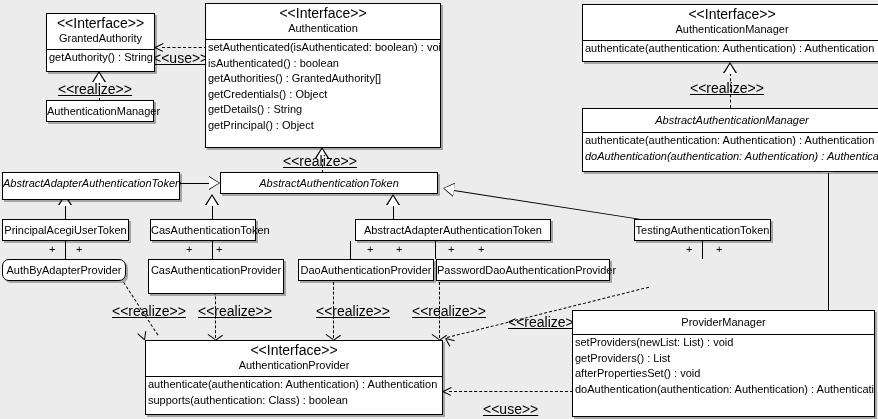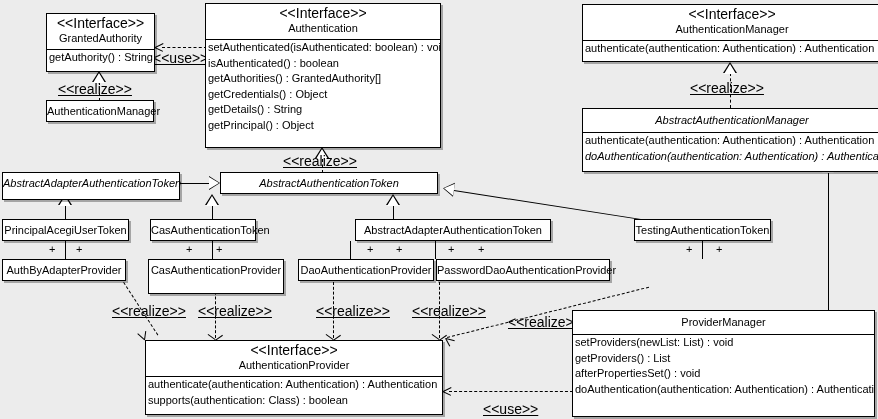--- a/index.html
+++ b/index.html
@@ -330,21 +330,21 @@
   </div>
 
   <div class="simple-box" style="left:355px; top:219px; width:196px; height:22px;">
     <span>AbstractAdapterAuthenticationToken</span>
   </div>
 
   <div class="simple-box" style="left:634px; top:219px; width:137px; height:22px;">
     <span>TestingAuthenticationToken</span>
   </div>
 
-  <div class="simple-box" style="left:2px; top:259px; width:124px; height:22px;">
+  <div class="simple-box" style="left:2px; top:259px; width:124px; height:22px;border-radius:7px;">
     <span>AuthByAdapterProvider</span>
   </div>
 
   <div class="simple-box" style="left:148px; top:259px; width:136px; height:35px;">
     <span>CasAuthenticationProvider</span>
   </div>
 
   <div class="simple-box" style="left:298px; top:259px; width:136px; height:22px;">
     <span>DaoAuthenticationProvider</span>
   </div>

